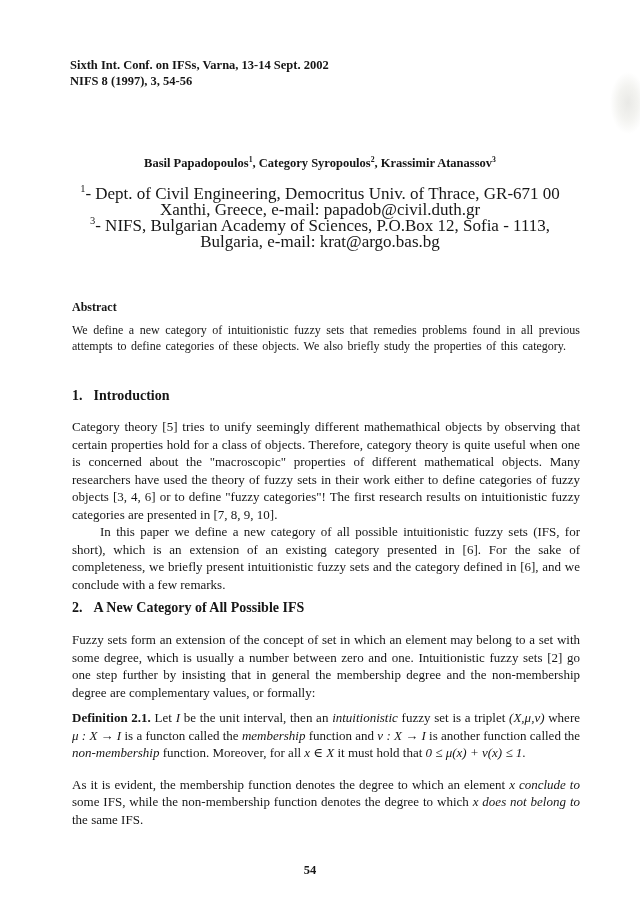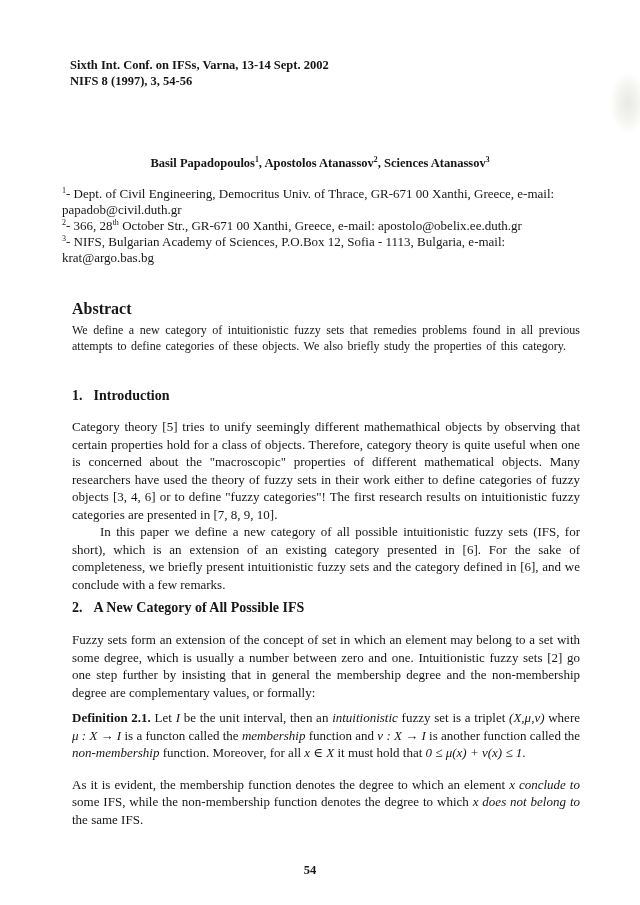--- a/index.html
+++ b/index.html
@@ -23,26 +23,26 @@
   .paper-title{
     position:absolute;left:40px;top:119px;width:560px;
     text-align:center;font-weight:bold;font-size:18px;line-height:22px;
   }
   .authors{
     position:absolute;left:40px;top:156px;width:560px;
     text-align:center;font-weight:bold;font-size:12.5px;
   }
   .affiliations{
     position:absolute;left:62px;top:186px;width:516px;
-    text-align:left;font-size:13px;line-height:16px;
+    text-align:center;font-size:17px;line-height:16px;
   }
   .aff-item{margin:0;}
   .abstract-heading{
     position:absolute;left:72px;top:300px;
-    font-weight:bold;font-size:16px;
+    font-weight:bold;font-size:12px;
   }
   .abstract-body{
     position:absolute;left:72px;top:323px;width:508px;
     font-size:12px;line-height:15.5px;text-align:justify;
     word-spacing:1.5px;
   }
   .sec-heading{
     position:absolute;left:72px;
     font-weight:bold;font-size:14px;
   }
@@ -74,25 +74,24 @@
 <div class="page">
 
   <div class="scan-smudge"></div>
 
   <div class="conf-header">
     <div>Sixth Int. Conf. on IFSs, Varna, 13-14 Sept. 2002</div>
     <div>NIFS 8 (1997), 3, 54-56</div>
   </div>
 
 
-  <div class="authors"><span>Basil Papadopoulos</span><sup>1</sup><span>, Apostolos Atanassov</span><sup>2</sup><span>, Sciences Atanassov</span><sup>3</sup></div>
+  <div class="authors"><span>Basil Papadopoulos</span><sup>1</sup><span>, Category Syropoulos</span><sup>2</sup><span>, Krassimir Atanassov</span><sup>3</sup></div>
 
   <div class="affiliations">
     <p class="aff-item"><sup>1</sup><span>- Dept. of Civil Engineering, Democritus Univ. of Thrace, GR-671 00 Xanthi, Greece, e-mail: papadob@civil.duth.gr</span></p>
-    <p class="aff-item"><sup>2</sup><span>- 366, 28</span><sup>th</sup><span> October Str., GR-671 00 Xanthi, Greece, e-mail: apostolo@obelix.ee.duth.gr</span></p>
     <p class="aff-item"><sup>3</sup><span>- NIFS, Bulgarian Academy of Sciences, P.O.Box 12, Sofia - 1113, Bulgaria, e-mail: krat@argo.bas.bg</span></p>
   </div>
 
   <div class="abstract-heading">Abstract</div>
   <div class="abstract-body">We define a new category of intuitionistic fuzzy sets that remedies problems found in all previous attempts to define categories of these objects. We also briefly study the properties of this category.</div>
 
   <div class="sec-heading sec1-heading">
     <span class="num">1.</span><span>Introduction</span>
   </div>
 

